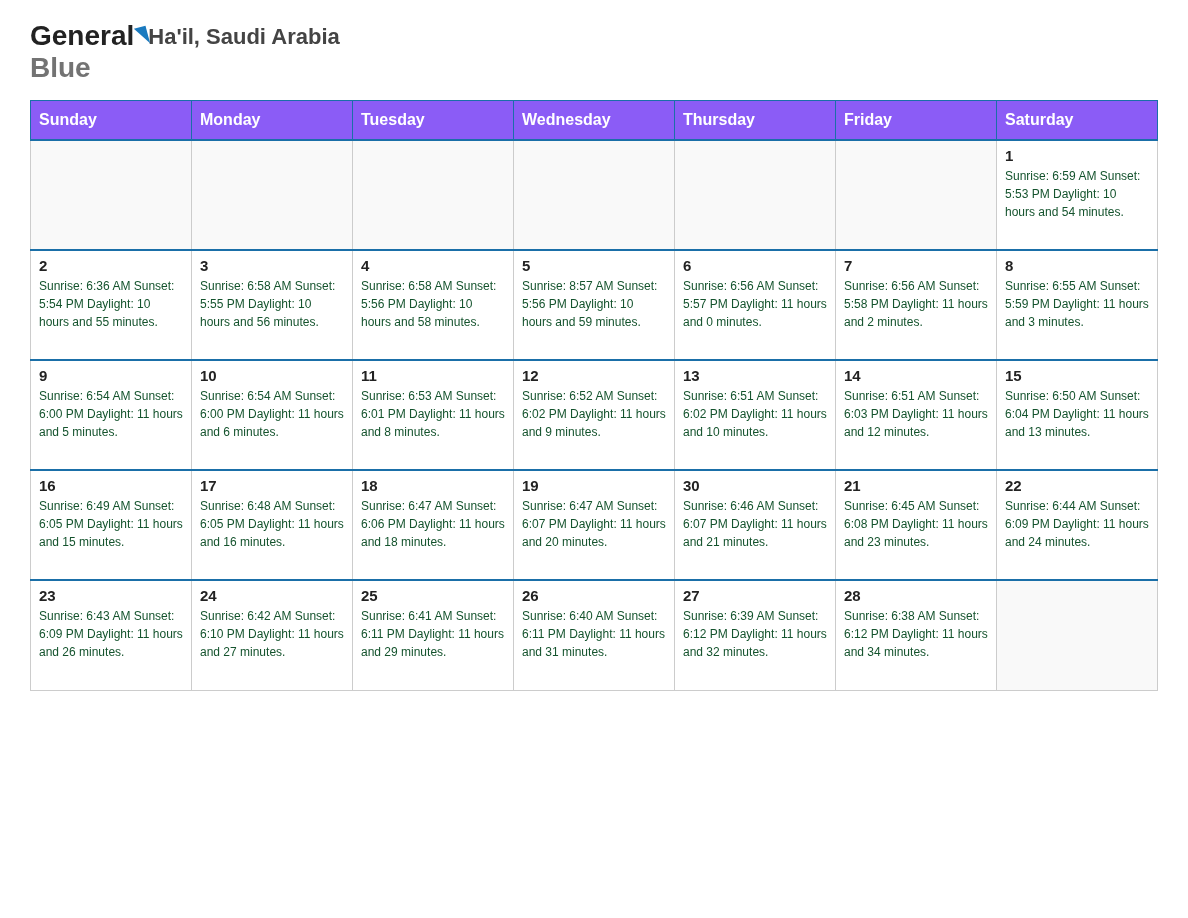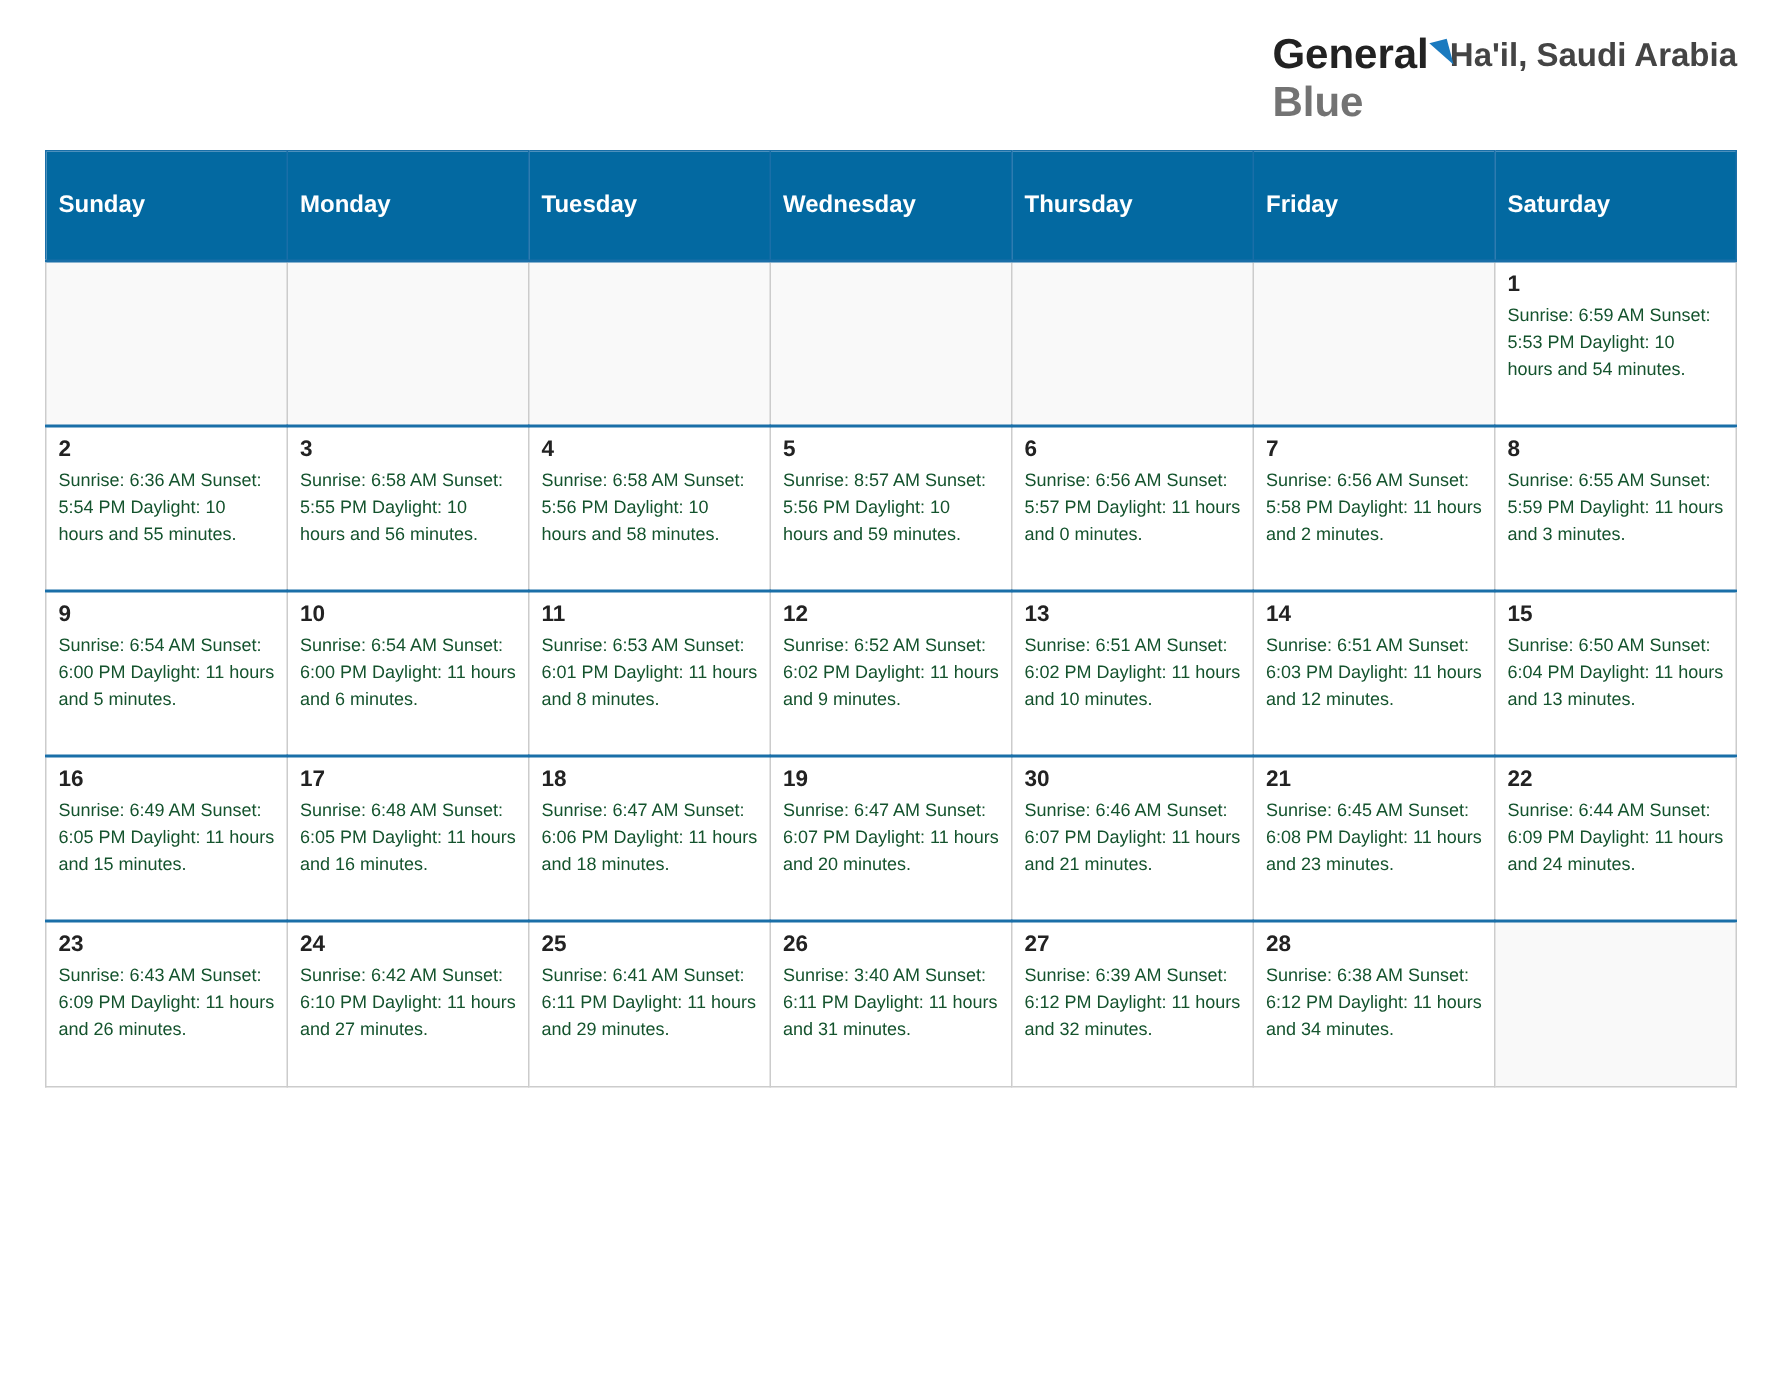--- a/index.html
+++ b/index.html
@@ -6,21 +6,21 @@
     body {
       font-family: Arial, sans-serif;
       background: #fff;
       color: #222;
       width: 1188px;
       min-height: 918px;
       padding: 20px 30px;
     }
     .header-area {
       display: flex;
-      justify-content: flex-end;
+      justify-content: flex-start;
       align-items: flex-start;
       margin-bottom: 16px;
     }
     .logo {
       display: flex;
       flex-direction: column;
       align-items: flex-start;
     }
     .logo-general {
       font-size: 28px;
@@ -61,25 +61,25 @@
       font-weight: bold;
       color: #444;
       margin-top: 4px;
     }
     .calendar {
       width: 100%;
       border-collapse: collapse;
       table-layout: fixed;
     }
     .calendar thead th {
-      background-color: #0369a1;
+      background-color: #8b5cf6;
       color: #fff;
       font-size: 16px;
       font-weight: bold;
-      padding: 27px 8px;
+      padding: 10px 8px;
       text-align: left;
       border: 1px solid #1a6fa8;
     }
     .calendar tbody td {
       vertical-align: top;
       border: 1px solid #ccc;
       padding: 6px 8px;
       min-height: 100px;
       height: 110px;
     }
@@ -315,21 +315,21 @@
         </td>
         <td>
           <div class="day-number">25</div>
           <div class="day-info">Sunrise: 6:41 AM
 Sunset: 6:11 PM
 Daylight: 11 hours
 and 29 minutes.</div>
         </td>
         <td>
           <div class="day-number">26</div>
-          <div class="day-info">Sunrise: 3:40 AM
+          <div class="day-info">Sunrise: 6:40 AM
 Sunset: 6:11 PM
 Daylight: 11 hours
 and 31 minutes.</div>
         </td>
         <td>
           <div class="day-number">27</div>
           <div class="day-info">Sunrise: 6:39 AM
 Sunset: 6:12 PM
 Daylight: 11 hours
 and 32 minutes.</div>

